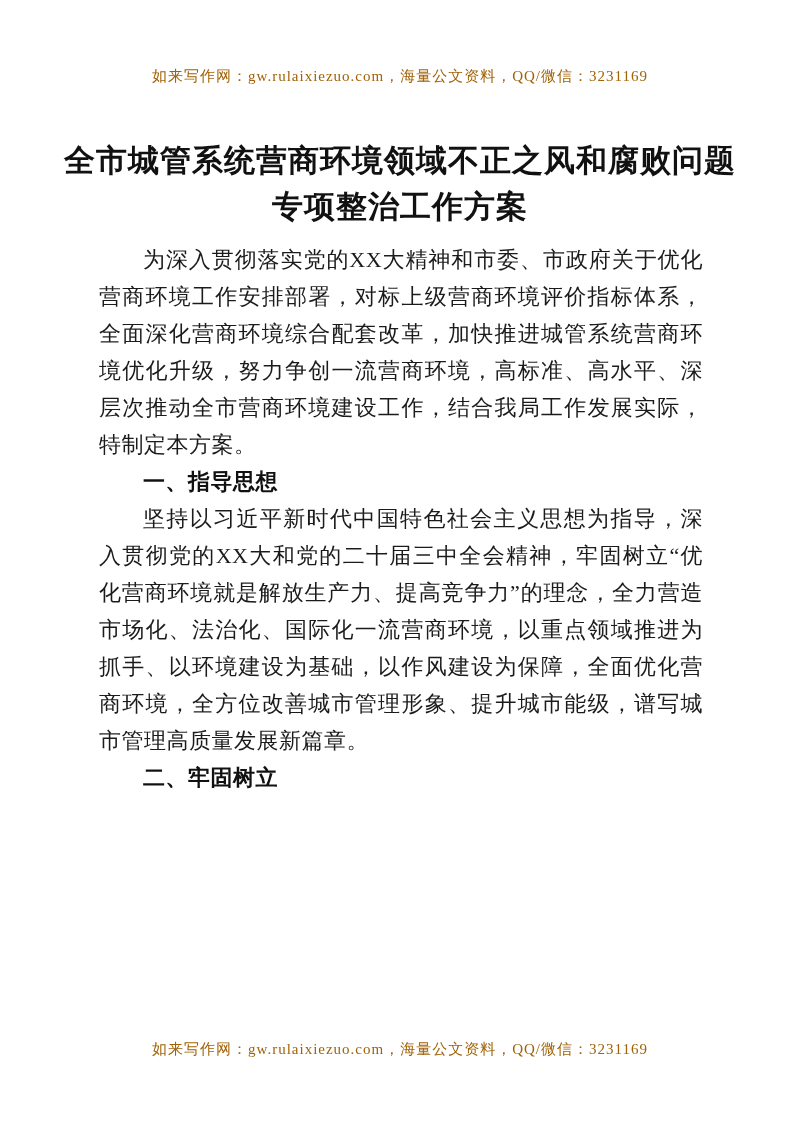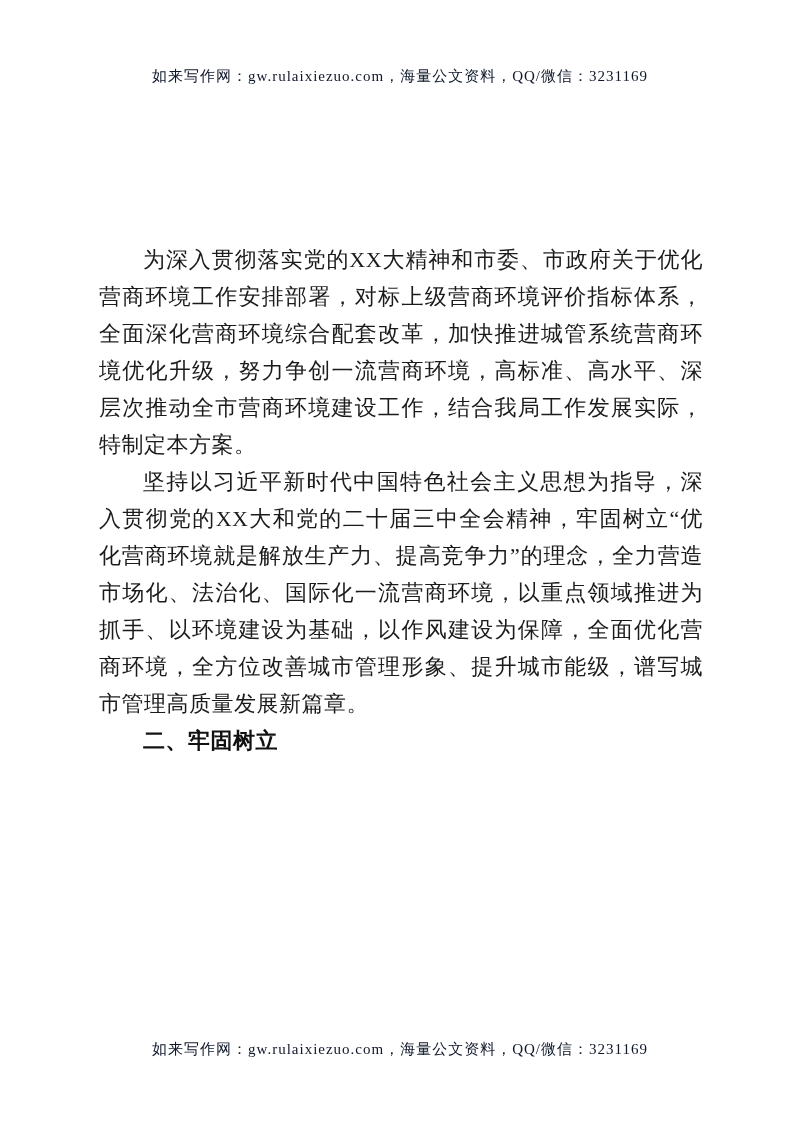--- a/index.html
+++ b/index.html
@@ -16,21 +16,21 @@
     font-family: "Liberation Serif", "DejaVu Serif", serif;
     color: #1b1b1b;
   }
   .watermark {
     position: absolute;
     left: 0;
     width: 100%;
     text-align: center;
     font-size: 15px;
     letter-spacing: 1px;
-    color: #0f172a;
+    color: #a16207;
     white-space: nowrap;
   }
   .watermark.header { top: 67px; }
   .watermark.footer { top: 1040px; }
   .doc-title {
     position: absolute;
     top: 138px;
     left: 60px;
     width: 680px;
     text-align: center;
@@ -63,22 +63,24 @@
     color: #111111;
   }
 </style>
 </head>
 <body>
 
 <div class="page">
 
   <div class="watermark header">如来写作网：gw.rulaixiezuo.com，海量公文资料，QQ/微信：3231169</div>
 
+  <div class="doc-title">全市城管系统营商环境领域不正之风和腐败问题专项整治工作方案</div>
 
   <div class="body-text">
     <p>为深入贯彻落实党的XX大精神和市委、市政府关于优化营商环境工作安排部署，对标上级营商环境评价指标体系，全面深化营商环境综合配套改革，加快推进城管系统营商环境优化升级，努力争创一流营商环境，高标准、高水平、深层次推动全市营商环境建设工作，结合我局工作发展实际，特制定本方案。</p>
+    <h2>一、指导思想</h2>
     <p>坚持以习近平新时代中国特色社会主义思想为指导，深入贯彻党的XX大和党的二十届三中全会精神，牢固树立“优化营商环境就是解放生产力、提高竞争力”的理念，全力营造市场化、法治化、国际化一流营商环境，以重点领域推进为抓手、以环境建设为基础，以作风建设为保障，全面优化营商环境，全方位改善城市管理形象、提升城市能级，谱写城市管理高质量发展新篇章。</p>
     <h2>二、牢固树立</h2>
   </div>
 
   <div class="watermark footer">如来写作网：gw.rulaixiezuo.com，海量公文资料，QQ/微信：3231169</div>
 
 </div>
 
 </body></html>

